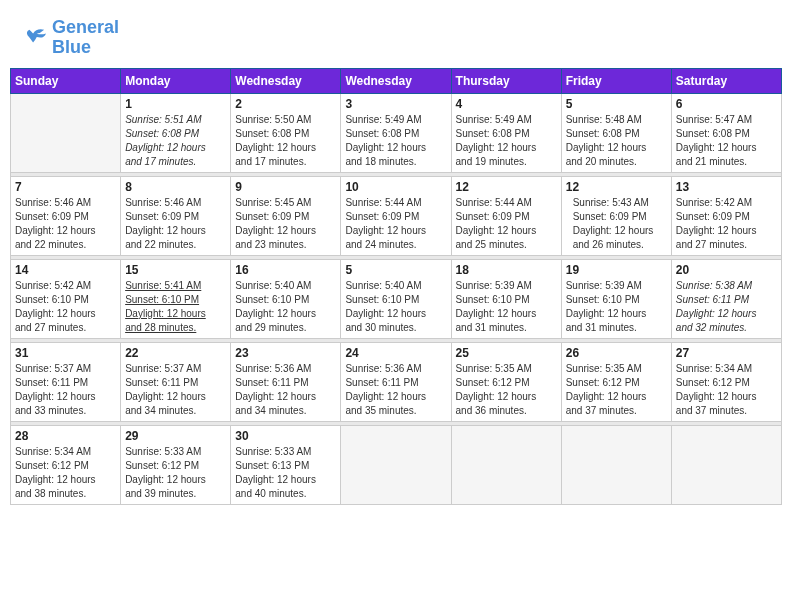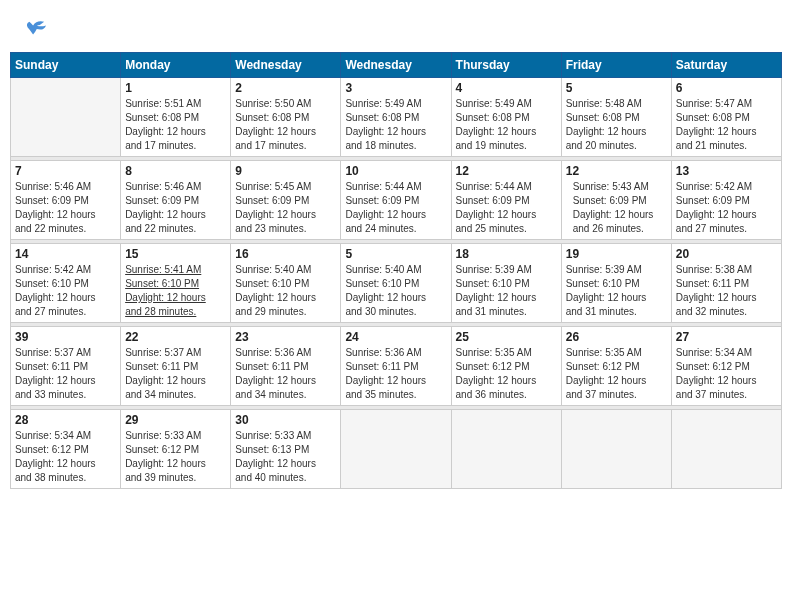--- a/index.html
+++ b/index.html
@@ -46,21 +46,21 @@
       font-size: 14px;
       color: #333;
     }
     .calendar {
       width: 100%;
       border-collapse: collapse;
       margin-top: 6px;
       font-size: 11px;
     }
     .calendar th {
-      background: #0369a1;
+      background: #6d28d9;
       color: #fff;
       padding: 5px 4px;
       text-align: left;
       font-size: 12px;
       font-weight: bold;
       border: 1px solid #1a5a9a;
     }
     .calendar td {
       border: 1px solid #ccc;
       vertical-align: top;
@@ -86,20 +86,24 @@
     }
   </style>
 </head>
 <body>
 
 <div class="header">
   <div class="logo">
     <svg class="logo-bird" viewBox="0 0 30 26">
       <path d="M14 8 Q18 2 26 4 Q22 8 18 8 Q22 10 28 8 Q26 14 18 12 Q16 16 14 18 Q10 12 8 10 Q6 6 10 4 Q12 6 14 8Z" fill="#4a90d9"></path>
     </svg>
+    <div class="logo-text">
+      <div><span>General</span></div>
+      <div style="color:#4a90d9">Blue</div>
+    </div>
   </div>
   <div class="title-block">
     <div class="month-title"></div>
     <div class="subtitle"></div>
   </div>
 </div>
 
 <table class="calendar">
   <thead>
     <tr id="weekday-header">
@@ -110,21 +114,21 @@
         <th>Thursday</th>
         <th>Friday</th>
         <th>Saturday</th>
       </tr>
   </thead>
   <tbody id="calendar-body">
       <tr>
         <td class="empty"></td>
         <td>
           <span class="day-num">1</span>
-          <div class="day-info" style="white-space: pre-line;">Sunrise: 5:51 AM
+          <div class="day-info" style="white-space: pre-line; font-style: italic;">Sunrise: 5:51 AM
 Sunset: 6:08 PM
 Daylight: 12 hours
 and 17 minutes.</div>
         </td>
         <td>
           <span class="day-num">2</span>
           <div class="day-info" style="white-space: pre-line;">Sunrise: 5:50 AM
 Sunset: 6:08 PM
 Daylight: 12 hours
 and 17 minutes.</div>
@@ -253,32 +257,32 @@
         </td>
         <td>
           <span class="day-num">19</span>
           <div class="day-info" style="white-space: pre-line;">Sunrise: 5:39 AM
 Sunset: 6:10 PM
 Daylight: 12 hours
 and 31 minutes.</div>
         </td>
         <td>
           <span class="day-num">20</span>
-          <div class="day-info" style="white-space: pre-line;">Sunrise: 5:38 AM
+          <div class="day-info" style="white-space: pre-line; font-style: italic;">Sunrise: 5:38 AM
 Sunset: 6:11 PM
 Daylight: 12 hours
 and 32 minutes.</div>
         </td>
       </tr>
       <tr>
         <td colspan="7" style="height: 4px; background: rgb(232, 232, 232); padding: 0px;"></td>
       </tr>
       <tr>
         <td>
-          <span class="day-num">39</span>
+          <span class="day-num">31</span>
           <div class="day-info" style="white-space: pre-line;">Sunrise: 5:37 AM
 Sunset: 6:11 PM
 Daylight: 12 hours
 and 33 minutes.</div>
         </td>
         <td>
           <span class="day-num">22</span>
           <div class="day-info" style="white-space: pre-line;">Sunrise: 5:37 AM
 Sunset: 6:11 PM
 Daylight: 12 hours

